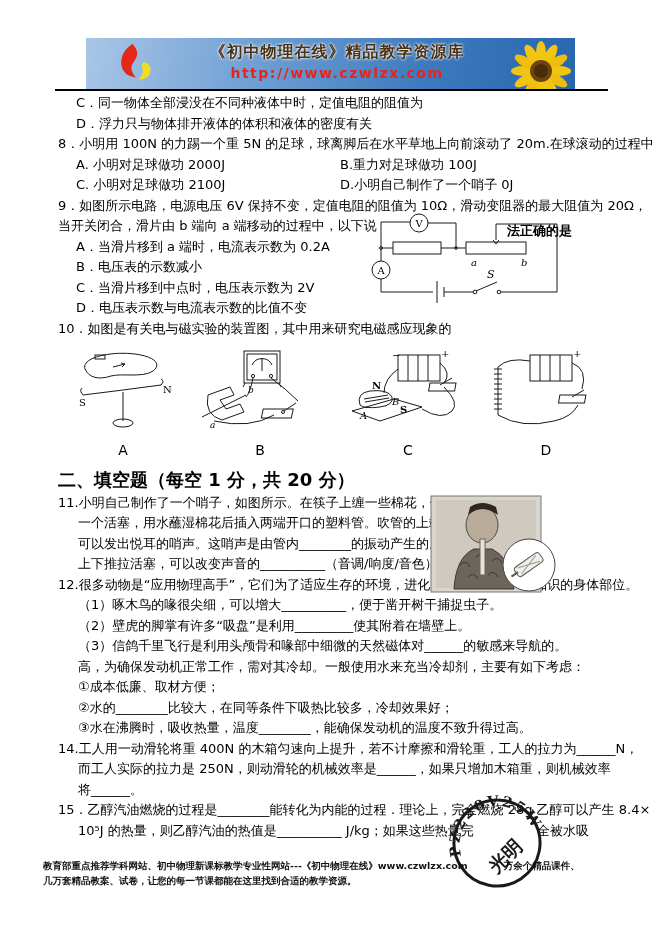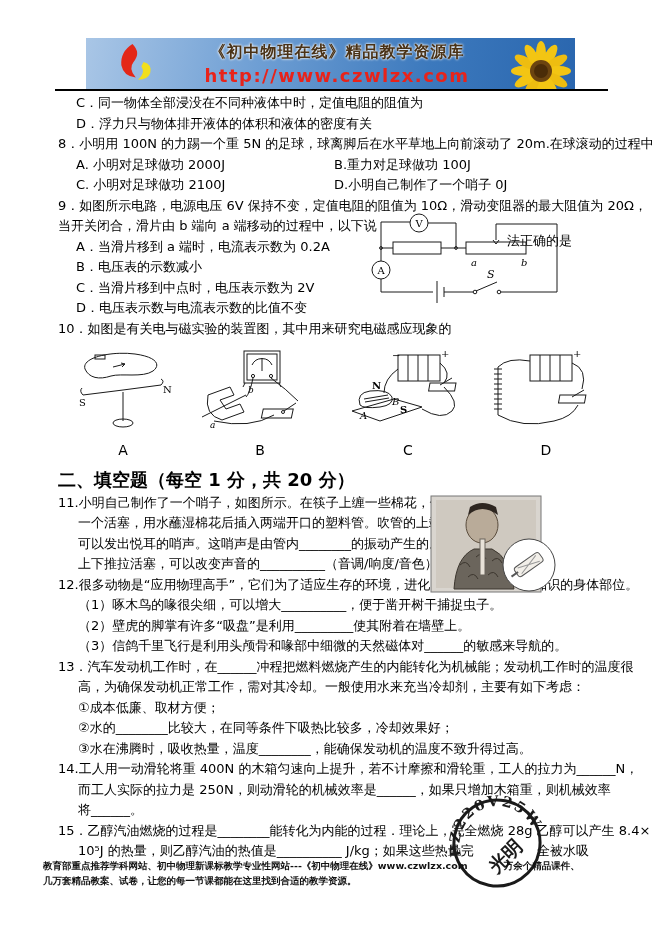--- a/index.html
+++ b/index.html
@@ -6,36 +6,36 @@
   body{width:661px;height:936px;font-family:"DejaVu Sans","Liberation Sans",sans-serif;color:#000;}
   .page{position:relative;width:661px;height:936px;background:#fff;overflow:hidden;}
 
   
   .banner{position:absolute;left:86px;top:38px;width:489px;height:51px;
     background:linear-gradient(100deg,#a9c6e6 0%,#6f9fd4 35%,#3c79bd 70%,#2a66ae 100%);overflow:hidden;}
   .logo{position:absolute;left:32px;top:4px;}
   .banner-text{position:absolute;left:96px;top:4px;width:310px;text-align:center;}
   .banner-title{font-size:16px;font-weight:bold;color:#493217;letter-spacing:1px;
     text-shadow:0 0 2px #fff,0 0 3px #fff;white-space:nowrap;}
-  .banner-url{font-size:18px;color:#e8231a;font-weight:bold;letter-spacing:1.5px;margin-top:2px;}
+  .banner-url{font-size:14px;color:#e8231a;font-weight:bold;letter-spacing:1.5px;margin-top:2px;}
   .sunflower{position:absolute;right:0;bottom:-6px;}
   .top-rule{position:absolute;left:55px;top:89px;width:553px;height:2px;background:#000;}
 
   
   .content{position:absolute;left:58px;top:93px;width:552px;font-size:13px;line-height:20.5px;}
   .line{white-space:nowrap;}
   .opt{margin-left:18px;}
-  .optrow{display:flex;margin-left:18px;}
+  .optrow{display:flex;margin-left:18px;gap:6px;}
   .optrow .c1{width:258px;}
   .sub{margin-left:20px;}
   .sec-title{font-weight:bold;font-size:18px;margin:10px 0 2px 0;}
 
   .q9wrap{position:relative;}
   .q9fig{position:absolute;left:303px;top:14px;}
-  .q9tail{position:absolute;left:449px;top:35px;}
+  .q9tail{position:absolute;left:449px;top:25px;font-weight:bold;}
 
   .figrow{display:flex;margin:10px 0 2px 2px;align-items:flex-end;}
   .figcell{text-align:center;}
   .figcell .figlabel{font-size:14px;margin-top:2px;}
   .fa{width:128px;} .fb{width:150px;} .fc{width:150px;} .fd{width:130px;}
 
   .q11wrap{position:relative;}
   .q11text{width:372px;}
   .q11photo{position:absolute;left:372px;top:2px;}
 
@@ -245,21 +245,20 @@
           <path d="M88,66 l22,7 M88,73 l22,-7" stroke="#999" fill="none"></path>
         </g>
       </svg>
     </div>
 
     <div class="line">12.很多动物是“应用物理高手”，它们为了适应生存的环境，进化出了符合一定物理知识的身体部位。</div>
     <div class="line sub">（1）啄木鸟的喙很尖细，可以增大__________，便于凿开树干捕捉虫子。</div>
     <div class="line sub">（2）壁虎的脚掌有许多“吸盘”是利用_________使其附着在墙壁上。</div>
     <div class="line sub">（3）信鸽千里飞行是利用头颅骨和喙部中细微的天然磁体对______的敏感来导航的。</div>
 
-    <div class="line">13．汽车发动机工作时，在______冲程把燃料燃烧产生的内能转化为机械能；发动机工作时的温度很</div>
     <div class="line sub">高，为确保发动机正常工作，需对其冷却。一般使用水来充当冷却剂，主要有如下考虑：</div>
     <div class="line sub">①成本低廉、取材方便；</div>
     <div class="line sub">②水的________比较大，在同等条件下吸热比较多，冷却效果好；</div>
     <div class="line sub">③水在沸腾时，吸收热量，温度________，能确保发动机的温度不致升得过高。</div>
 
     <div class="line">14.工人用一动滑轮将重 400N 的木箱匀速向上提升，若不计摩擦和滑轮重，工人的拉力为______N，</div>
     <div class="line sub">而工人实际的拉力是 250N，则动滑轮的机械效率是______，如果只增加木箱重，则机械效率</div>
     <div class="line sub">将______。</div>
 
     <div class="q15wrap">

